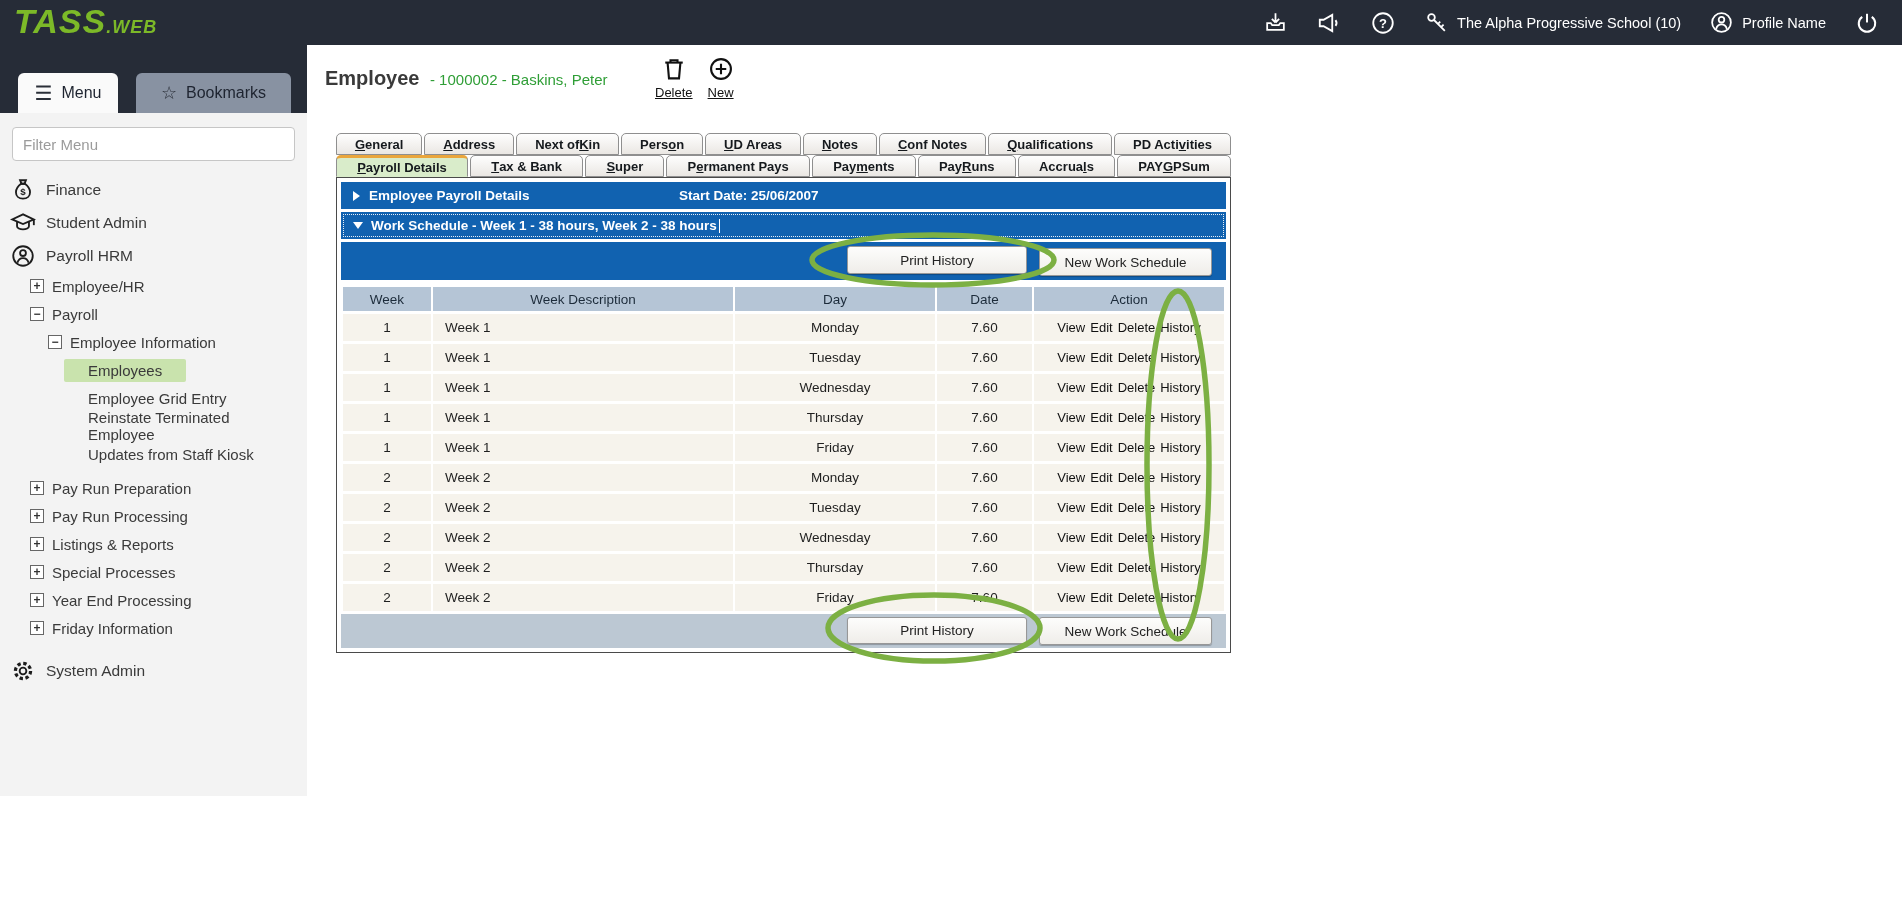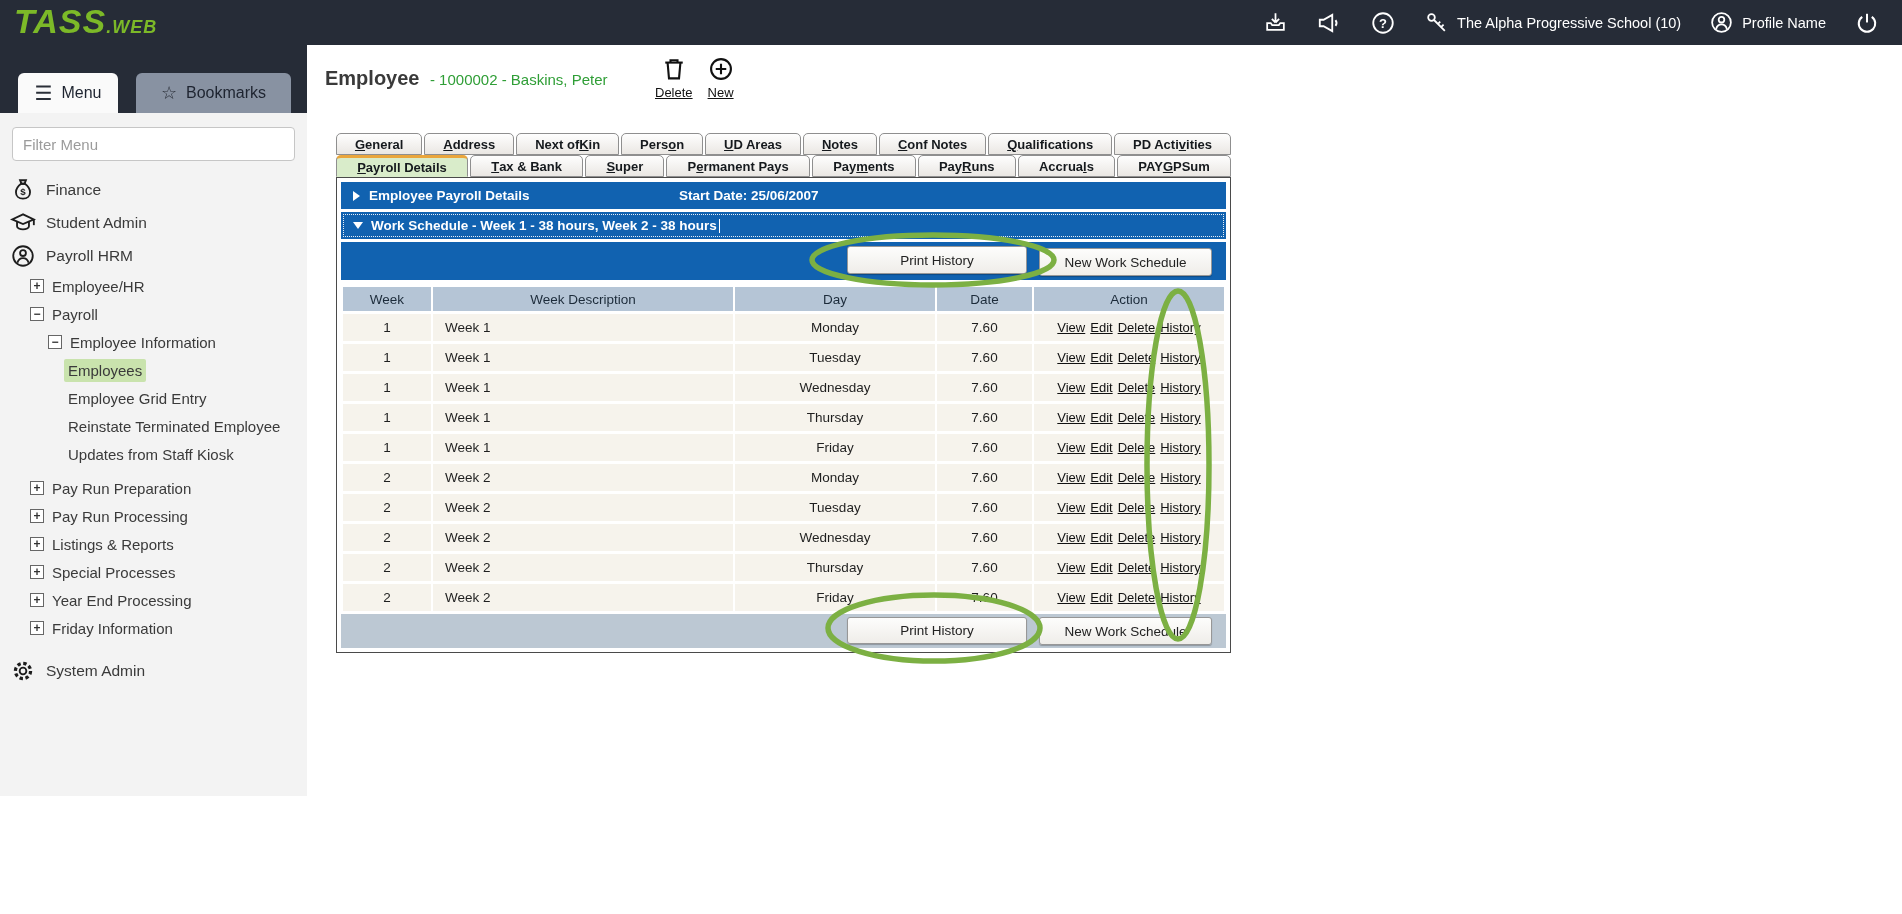--- a/index.html
+++ b/index.html
@@ -32,21 +32,21 @@
   .filter-input { width:283px; height:34px; border:1px solid #c6c6c6; border-radius:4px; background:#fff; font-size:15px; padding:0 10px; color:#333; font-family:"Liberation Sans",sans-serif; }
   .filter-input::placeholder { color:#9b9b9b; }
 
   .tree { padding-top:6px; }
   .tree-row { display:flex; align-items:center; cursor:pointer; color:#3a3a3a; }
   .tree-row.module { height:33px; font-size:15.5px; padding-left:10px; gap:10px; }
   .tree-row.branch, .tree-row.leaf { height:28px; font-size:15px; }
   .tree-row .mod-icon { width:26px; height:26px; color:#1d1d1d; flex:0 0 auto; }
   .expander { width:14px; height:14px; border:1px solid #666; background:#fff; font-size:12px; line-height:12px; text-align:center; color:#333; margin-right:8px; flex:0 0 auto; font-weight:bold; }
   .lvl1 { padding-left:30px; } .lvl2 { padding-left:48px; } .lvl3 { padding-left:64px; }
-  .leaf-label { padding:3px 4px; border-radius:2px; }
+  .leaf-label { padding:3px 24px; border-radius:2px; }
   .leaf-label.selected { background:var(--selected_item,#c9e3ad); }
   .gap-sm { margin-top:6px; } .gap-lg { margin-top:12px; }
 
   
   .main { position:absolute; left:307px; top:45px; right:0; bottom:0; background:#fff; }
   .page-head { position:absolute; left:18px; top:22px; white-space:nowrap; }
   .page-title { font-size:20px; font-weight:bold; color:#3a3a3a; }
   .page-record { font-size:15px; color:var(--record_green,#2f9e36); margin-left:6px; }
 
   .iconbar { position:absolute; left:348px; top:10px; display:flex; gap:14px; }
@@ -77,21 +77,21 @@
   .btn-nws { left:698px; width:173px; }
   .blue-toolbar .btn-ph { top:4px; height:28px; }
   .blue-toolbar .btn-nws { top:6px; height:28px; }
 
   .tbl { display:table; width:100%; border-collapse:separate; border-spacing:2px 3px; table-layout:fixed; }
   .tr { display:table-row; }
   .th { display:table-cell; background:var(--table_header,#b5c5d6); height:24px; vertical-align:middle; text-align:center; font-size:13.5px; color:#1c2b3a; }
   .td { display:table-cell; background:var(--row_bg,#f6f3ec); height:27px; vertical-align:middle; text-align:center; font-size:13.5px; color:#1f1f1f; }
   .c-week { width:88px; } .c-desc { width:300px; } .c-day { width:200px; } .c-hours { width:95px; }
   .td.c-desc { text-align:left; padding-left:12px; }
-  .actions a { color:#111; font-size:13px; text-decoration:underline; margin:0 2.5px; cursor:pointer; }
+  .actions a { color:#111; font-size:13px; margin:0 2.5px; cursor:pointer; }
 
   .footer-strip { height:34px; background:var(--footer_strip,#bcc8d3); position:relative; margin-top:0px; }
   .footer-strip .btn-ph { top:3px; height:27px; }
   .footer-strip .btn-nws { top:3px; height:28px; }
 
   .bottom-bar { height:34px; background:var(--bottom_bar,#b3bfc9); position:relative; margin-top:3px; }
   .bottom-inset { position:absolute; left:77px; top:0; width:706px; height:34px; background:#c5ced5; border-left:1px solid #93a2af; border-right:1px solid #93a2af; }
   .btn-cancel { left:1px; top:3px; width:70px; height:27px; border-radius:4px; }
   .btn-save { right:5px; left:auto; top:3px; width:92px; height:27px; background:linear-gradient(#f7b144,#ee9c23); border:1px solid #c5851b; border-radius:4px; font-weight:bold; color:#000; font-size:14px; }
 

